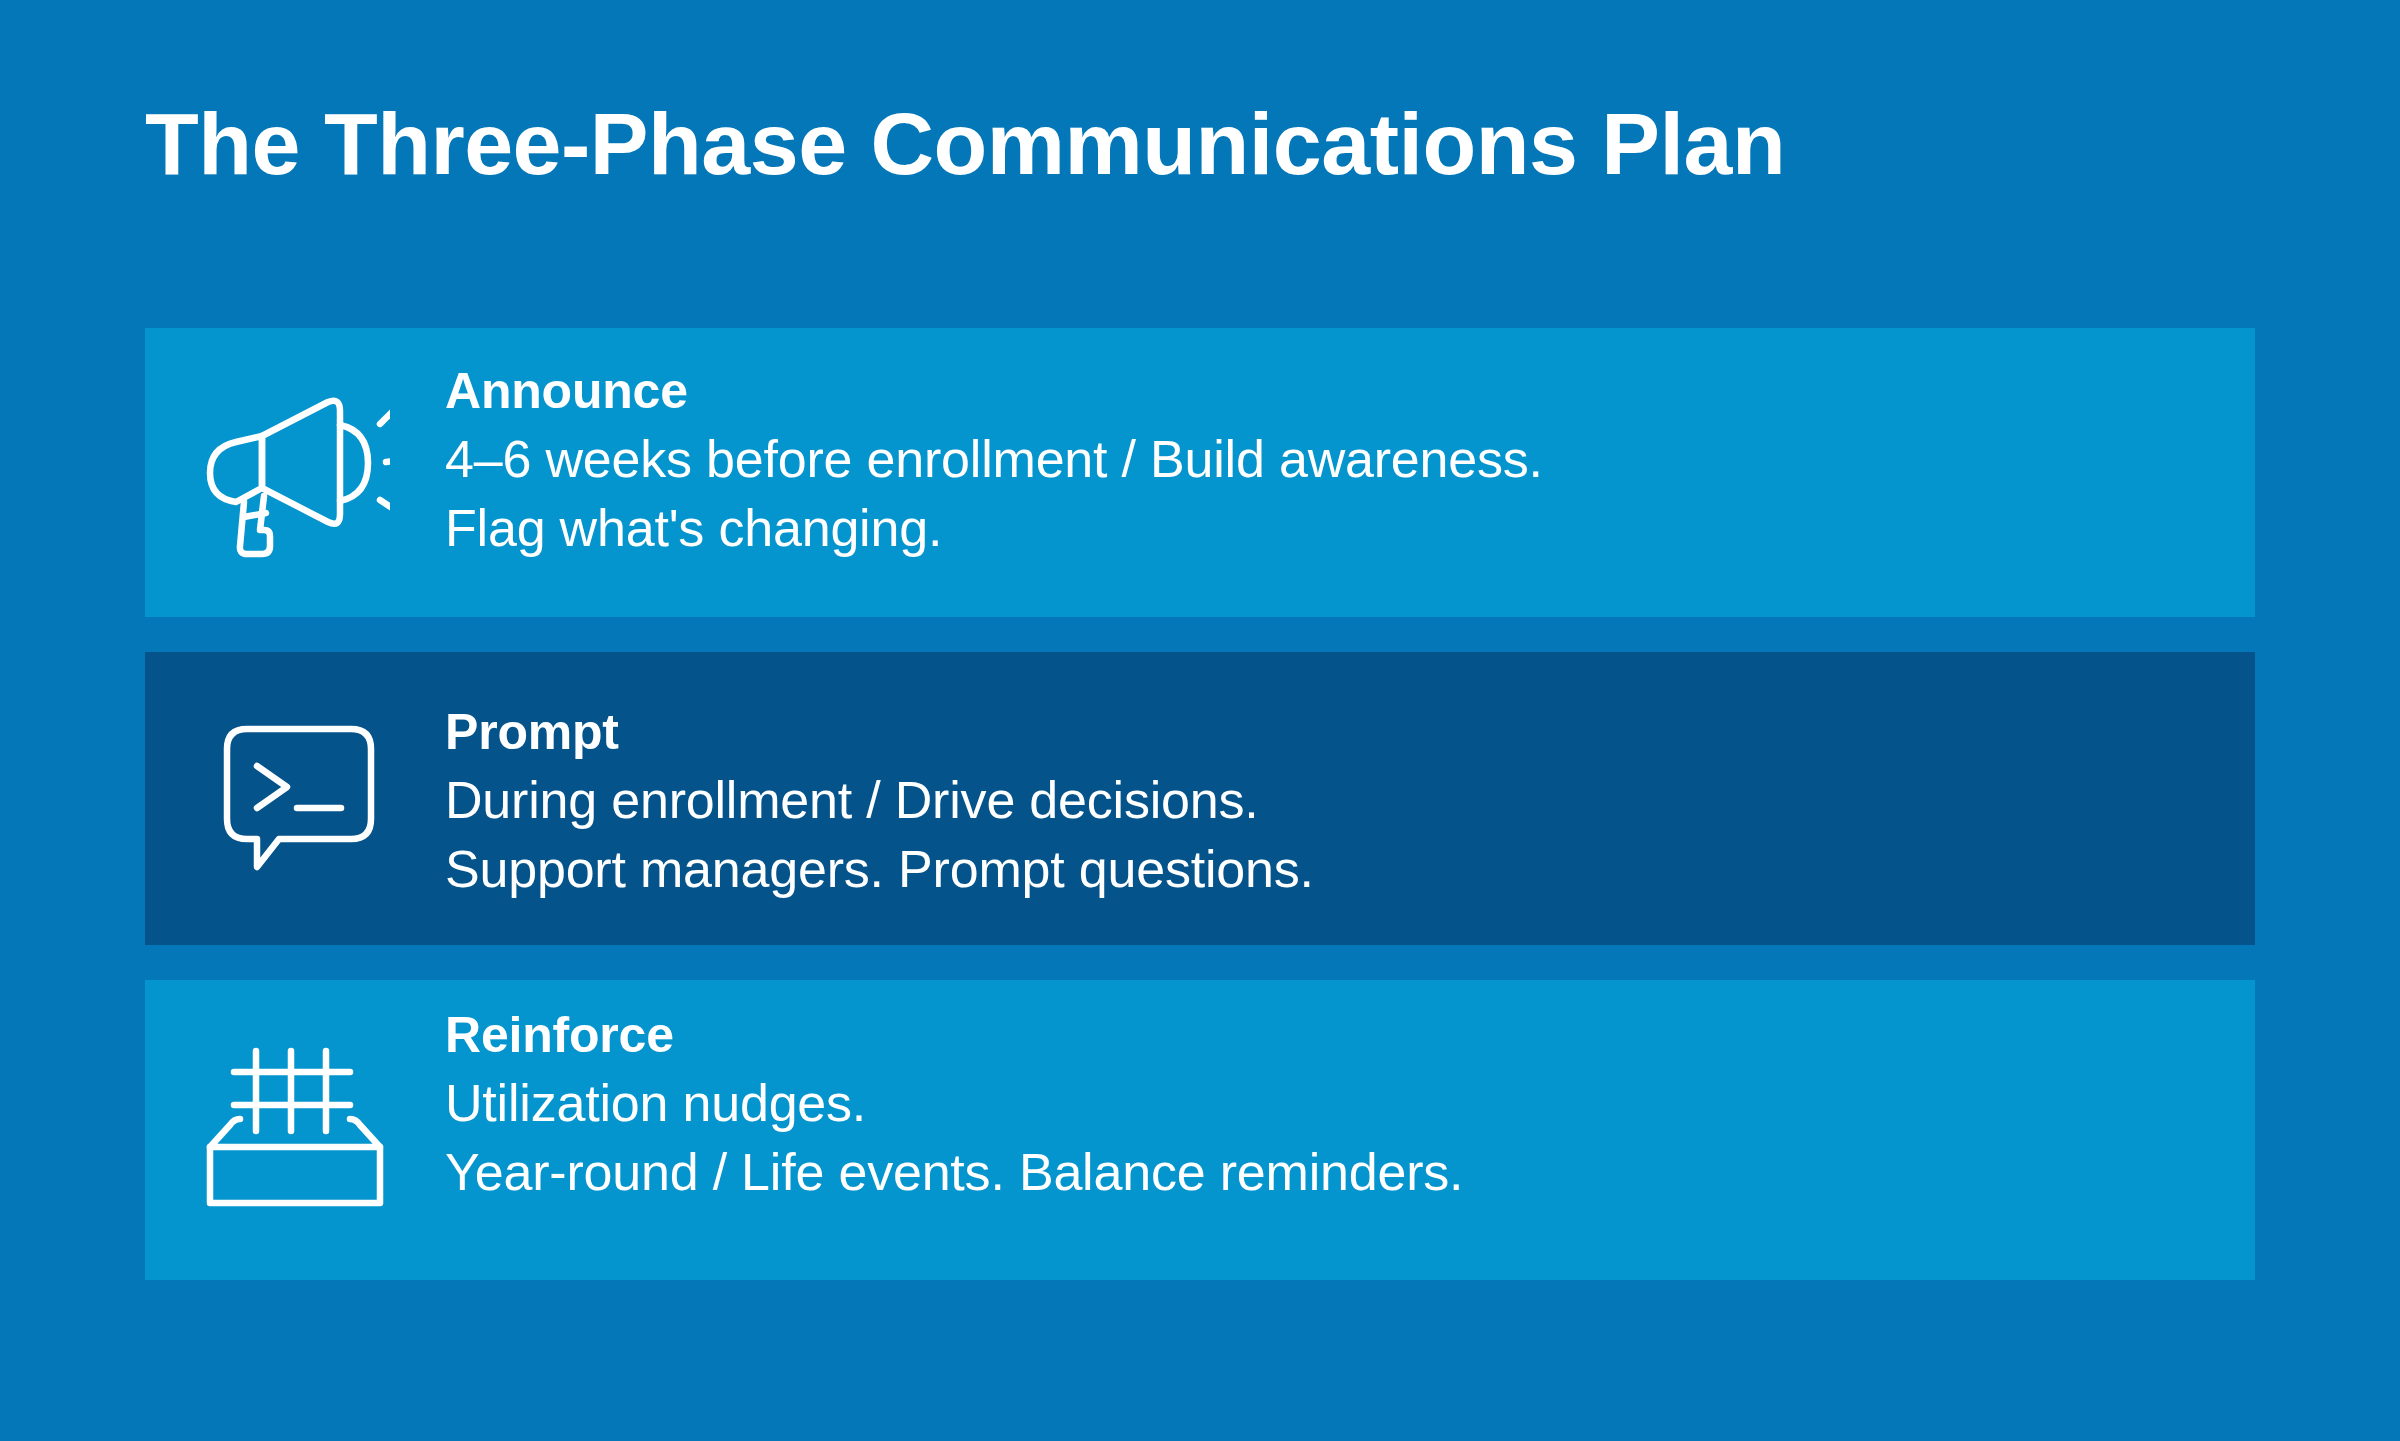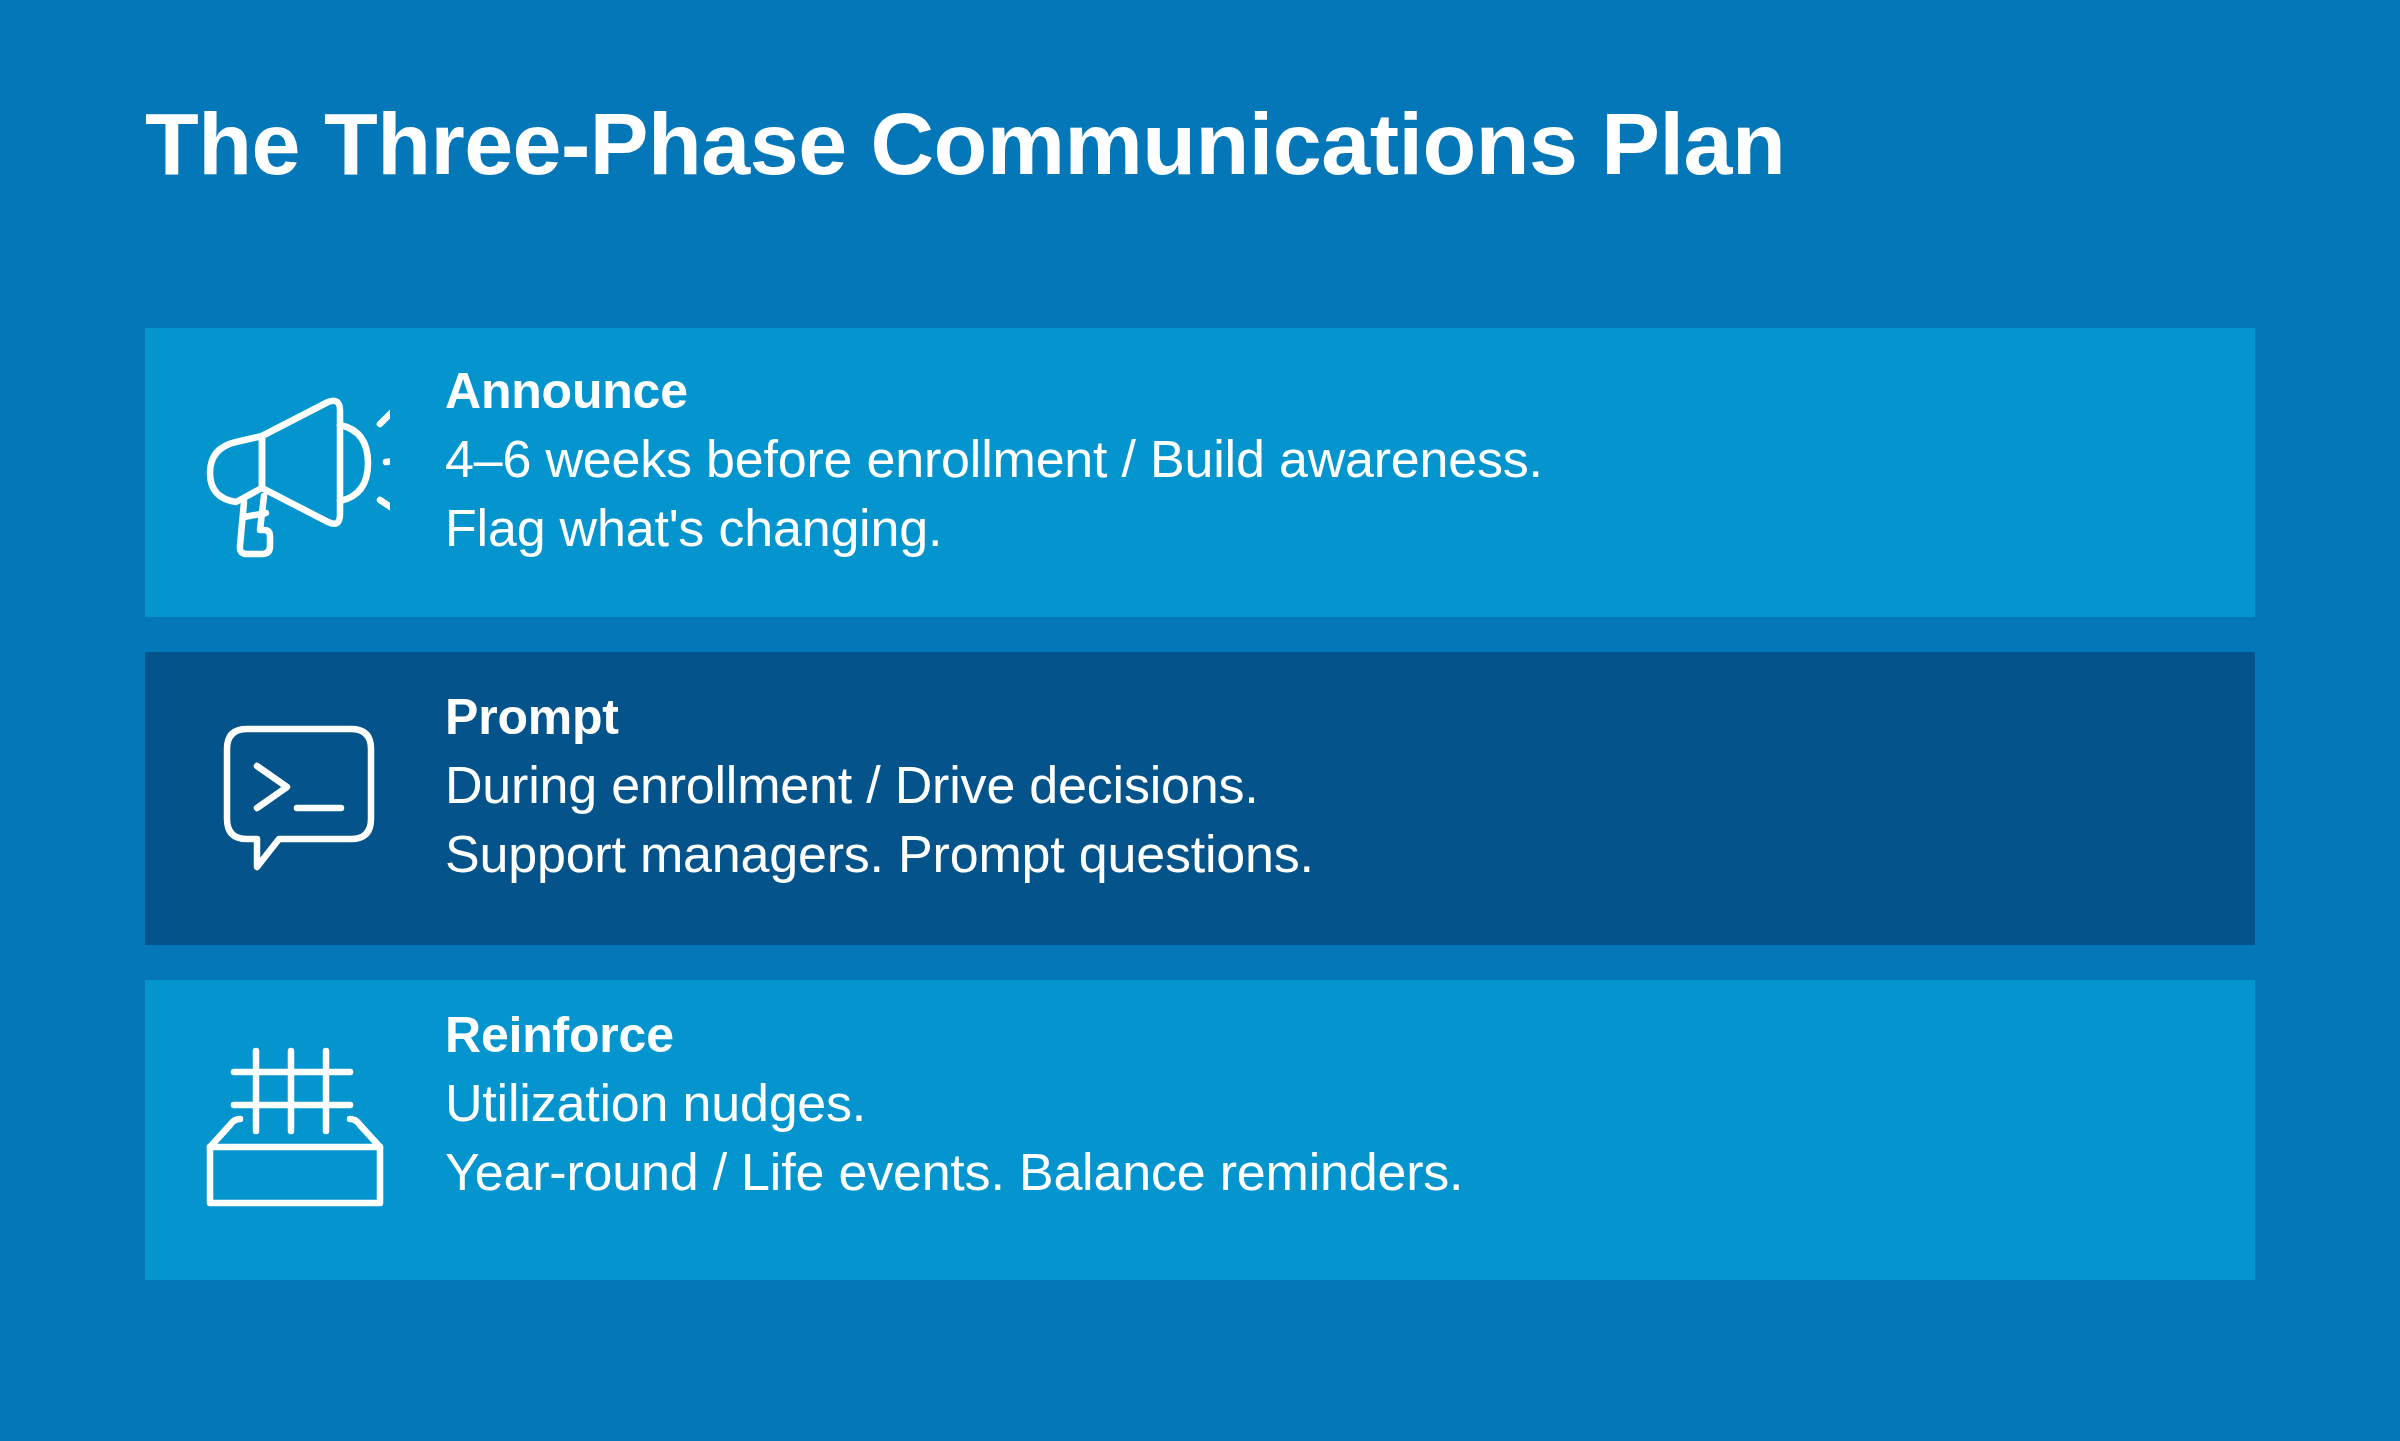--- a/index.html
+++ b/index.html
@@ -90,21 +90,21 @@
     margin: 0;
     letter-spacing: -0.2px;
   }
 
   
   .row-1 { height: 289px; }
   .row-2 { height: 293px; }
   .row-3 { height: 300px; }
 
   .row-1 .phase-text { padding-top: 34px; }
-  .row-2 .phase-text { padding-top: 36px; }
+  .row-2 .phase-text { padding-top: 51px; }
   .row-3 .phase-text { padding-top: 26px; }
 </style>
 </head>
 <body>
 
 <div class="slide">
 
   <div class="slide-title">The Three-Phase Communications Plan</div>
 
   <div class="phase-list">

